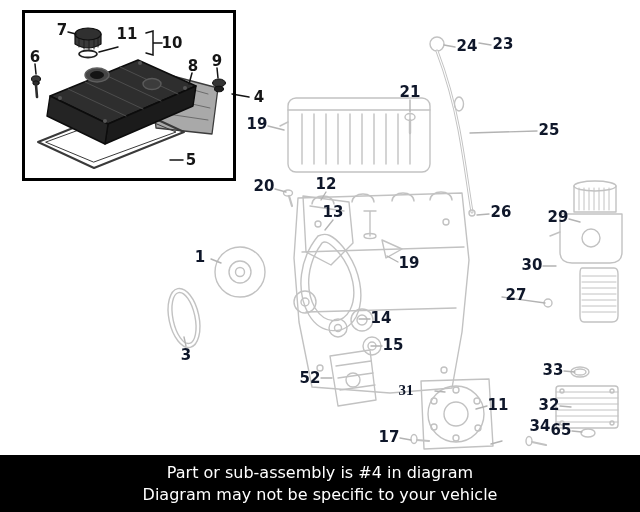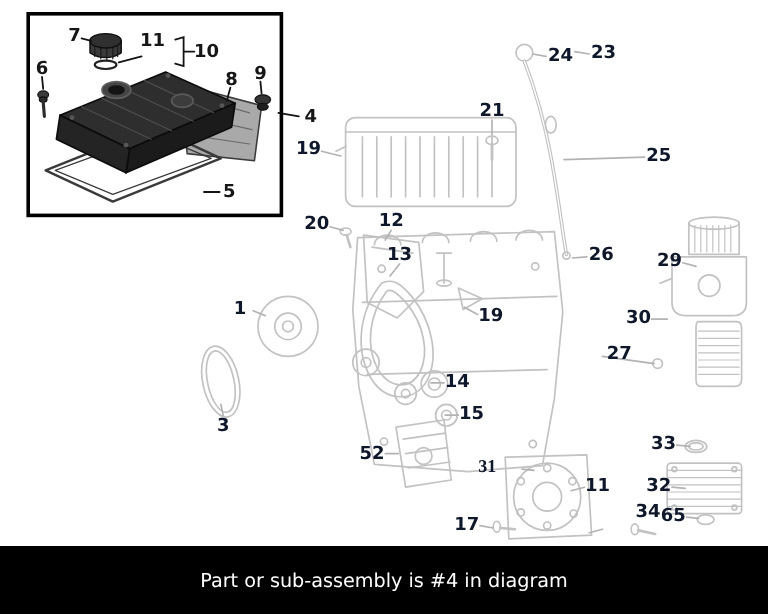--- a/index.html
+++ b/index.html
@@ -269,15 +269,16 @@
       <div class="callout callout-faded" style="left: 498px; top: 405px;">11</div>
       <div class="callout callout-faded" style="left: 553px; top: 370px;">33</div>
       <div class="callout callout-faded" style="left: 549px; top: 405px;">32</div>
       <div class="callout callout-faded" style="left: 561px; top: 430px;">65</div>
       <div class="callout callout-faded" style="left: 513px; top: 426px; margin-left: 27px;">34</div>
       <div class="callout callout-faded" style="left: 389px; top: 437px;">17</div>
     </div>
 
   <div class="banner">
     <div class="banner-line">Part or sub-assembly is #4 in diagram</div>
+    <div class="banner-line">Diagram may not be specific to your vehicle</div>
   </div>
 
 </div>
 
 </body></html>

